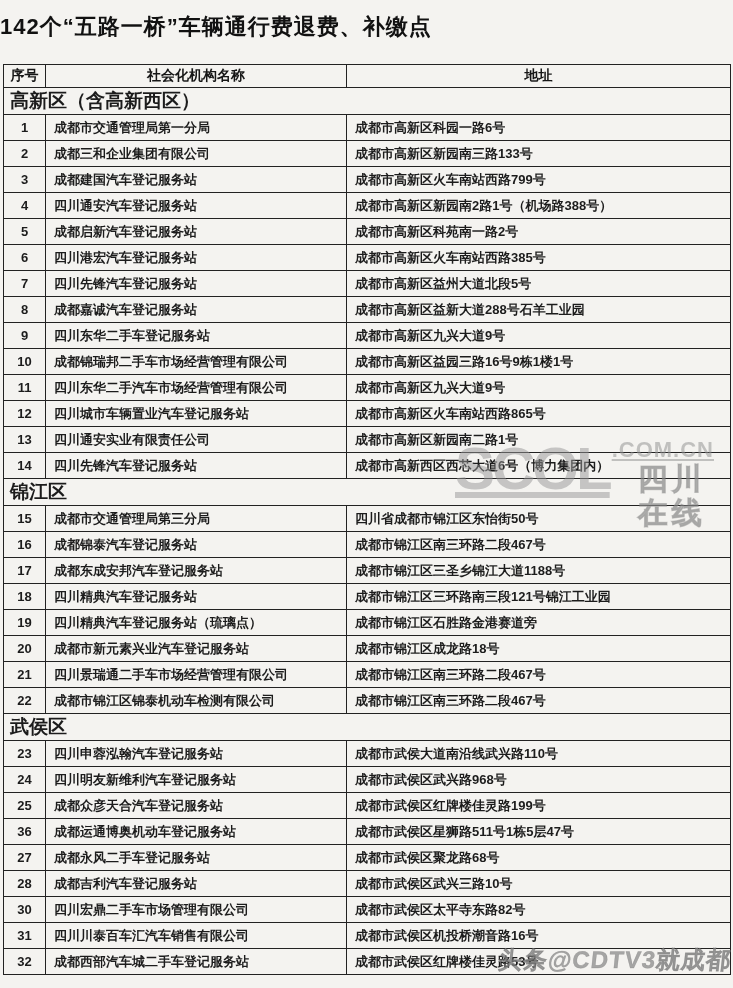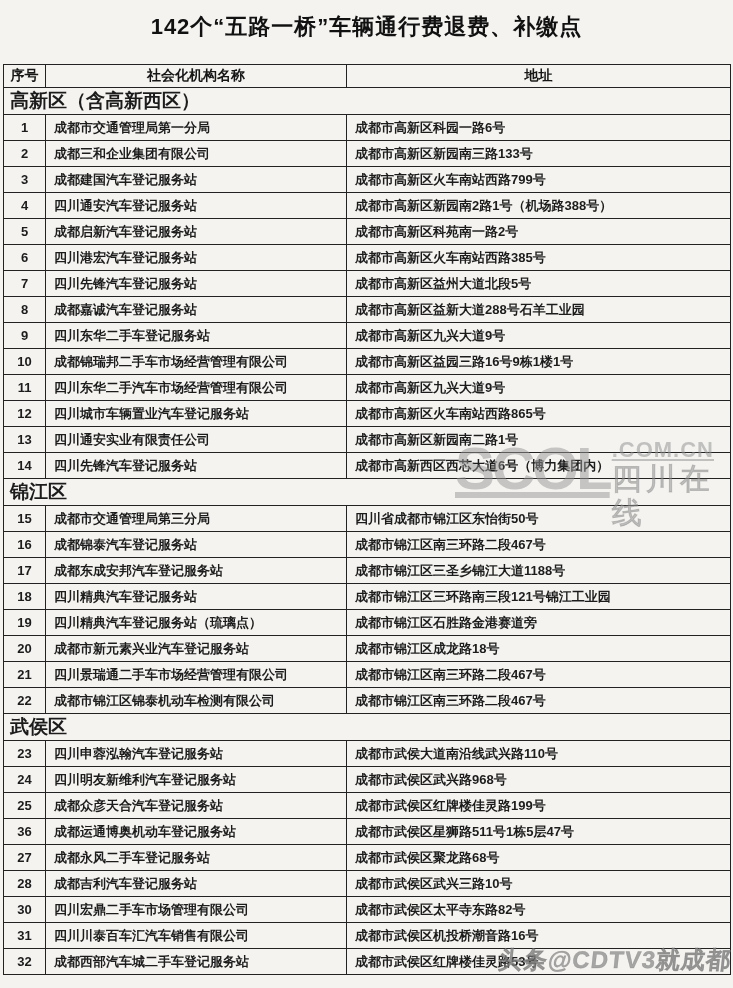--- a/index.html
+++ b/index.html
@@ -7,21 +7,21 @@
     width:733px;height:988px;
     background:#f4f3f0;
     font-family:"Liberation Sans","DejaVu Sans",sans-serif;
     color:#1a1a1a;
     position:relative;
     overflow:hidden;
   }
   .title{
     margin:0;
     padding-top:12px;
-    text-align:center;
+    text-align:left;
     font-size:22px;
     font-weight:bold;
     letter-spacing:1px;
     color:#111;
   }
   table.toll-table{
     position:absolute;
     left:3px;top:64px;
     width:727px;
     border-collapse:collapse;
@@ -86,23 +86,24 @@
     font-size:22px;
     line-height:24px;
     font-weight:bold;
     color:rgba(150,150,150,0.55);
     letter-spacing:1px;
     text-decoration:underline;
   }
   .wm-scol-cn{
     font-size:30px;
     line-height:34px;
-    font-weight:normal;
+    font-weight:bold;
     letter-spacing:4px;
     color:rgba(148,148,148,0.55);
+    margin-left:26px;
     -webkit-text-stroke:1px rgba(120,120,120,0.35);
   }
   .wm-bottom{
     position:absolute;
     right:2px;top:944px;
     z-index:5;
     font-size:24px;
     font-weight:bold;
     letter-spacing:1px;
     color:rgba(135,135,135,0.72);

